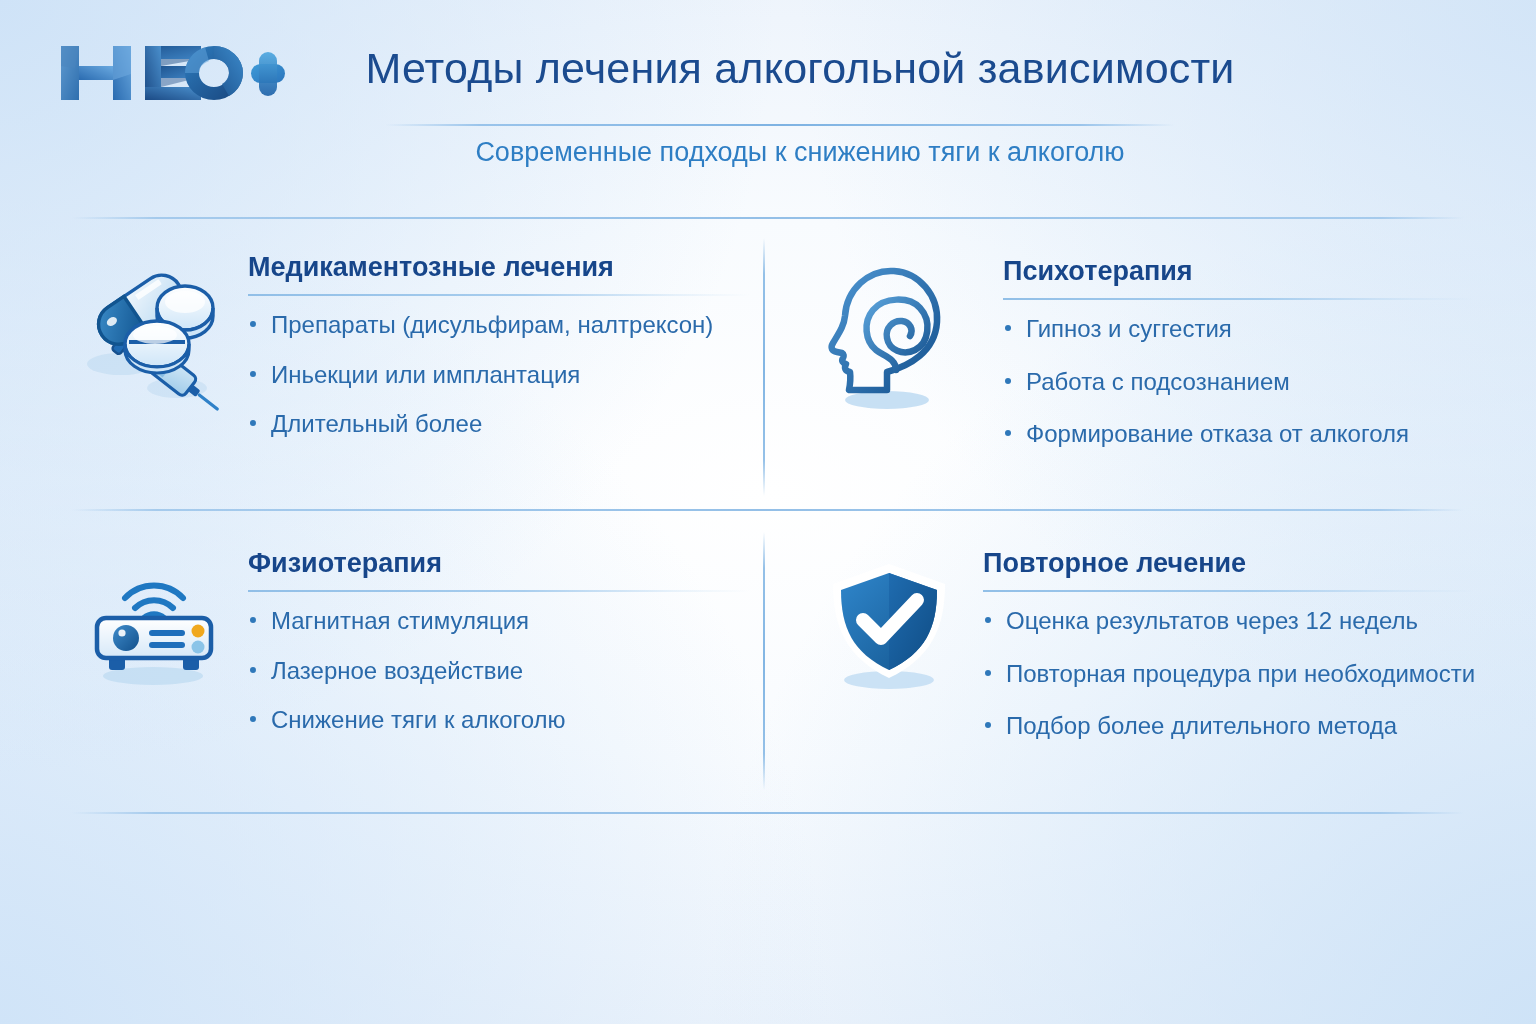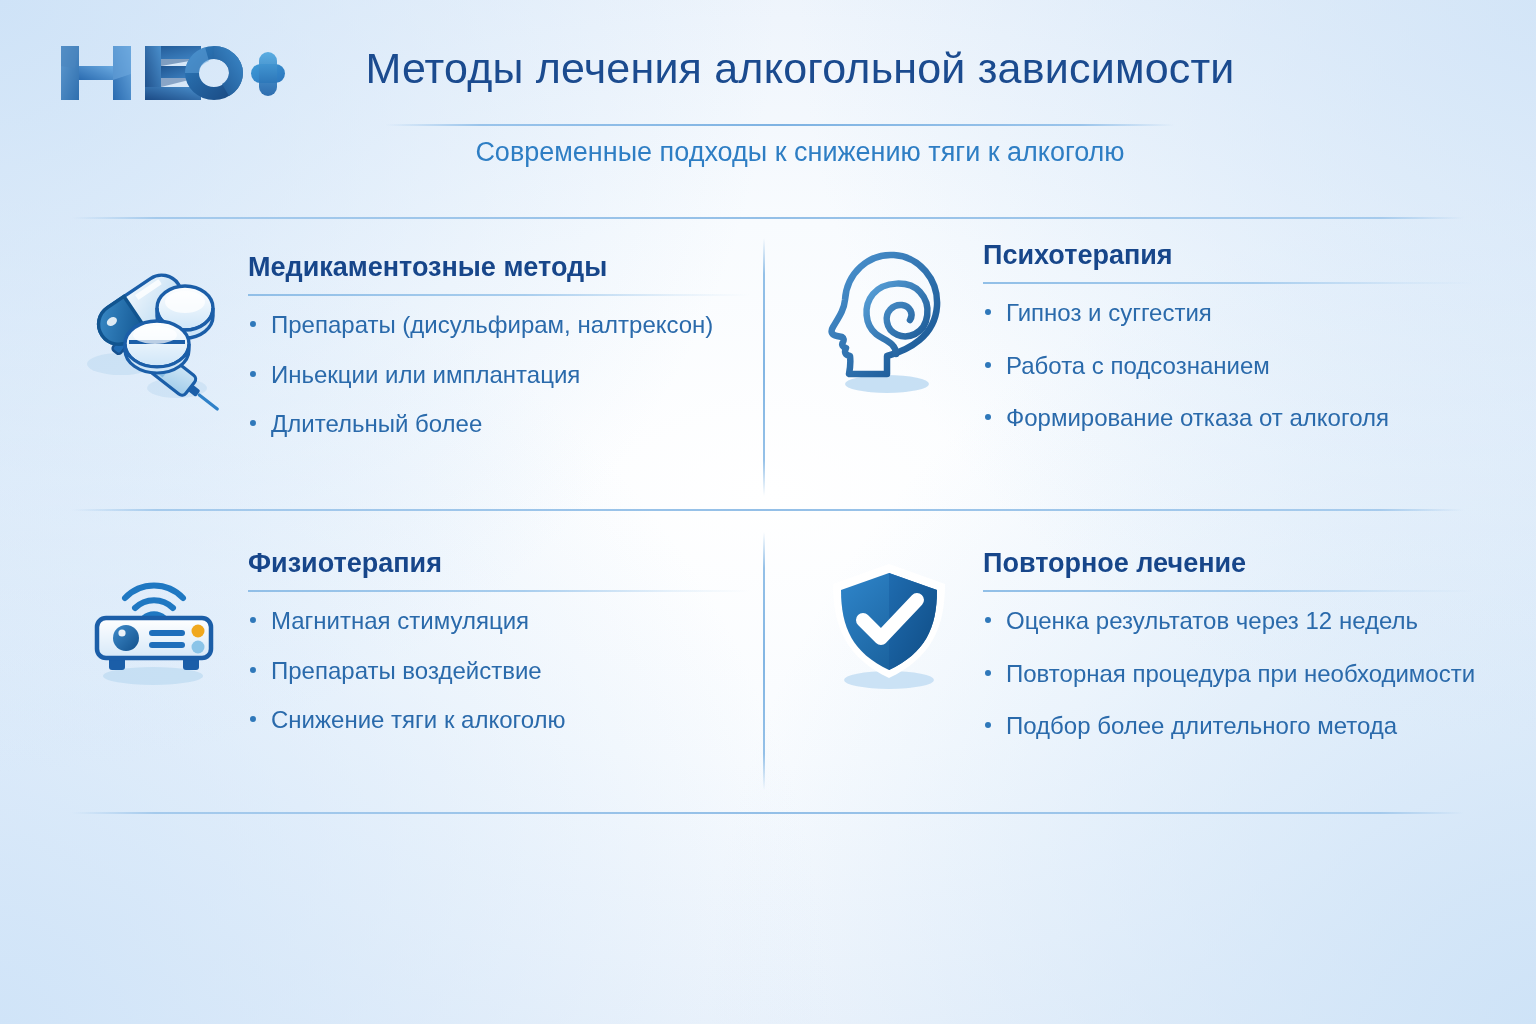--- a/index.html
+++ b/index.html
@@ -95,21 +95,21 @@
         rgba(150,196,234,0) 100%);
   }
   .vrule.r1{ top:238px; height:258px; }
   .vrule.r2{ top:532px; height:258px; }
 
   
   .grid{ position:absolute; inset:0; }
 
   .card{ position:absolute; display:flex; align-items:flex-start; }
   .card.c1{ left:80px;  top:252px; width:670px; }
-  .card.c2{ left:815px; top:240px; width:660px; }
+  .card.c2{ left:815px; top:256px; width:660px;gap:20px; }
   .card.c3{ left:80px;  top:548px; width:670px; }
   .card.c4{ left:815px; top:548px; width:660px; }
 
   .card-icon{
     width:152px; flex:0 0 152px;
     display:flex; align-items:flex-start; justify-content:center;
     padding-top:4px;
   }
   .card.c3 .card-icon, .card.c4 .card-icon{ padding-top:8px; }
 
@@ -284,21 +284,21 @@
 
           <g>
             <ellipse cx="76" cy="88" rx="32" ry="23" fill="url(#tabA)" stroke="#1b5ea8" stroke-width="3.4"></ellipse>
             <path d="M44,88 a32,23 0 0,0 64,0 v6 a32,23 0 0,1 -64,0 Z" fill="#cfe6f8" stroke="#1b5ea8" stroke-width="3.2"></path>
             <line x1="48" y1="86" x2="104" y2="86" stroke="#1b5ea8" stroke-width="4"></line>
             <ellipse cx="74" cy="79" rx="22" ry="9" fill="#ffffff" opacity=".7"></ellipse>
           </g>
         </svg>
       </div>
       <div class="card-body">
-        <div class="card-title">Медикаментозные методы</div>
+        <div class="card-title">Медикаментозные лечения</div>
         <div class="card-rule"></div>
         <ul class="bullets">
           <li>Препараты (дисульфирам, налтрексон)</li>
           <li>Иньекции или имплантация</li>
           <li>Длительный более</li>
         </ul>
       </div>
     </div>
 
     <div class="card c2">
@@ -385,21 +385,21 @@
 
           <circle cx="117" cy="75" r="6.5" fill="#f0a81e"></circle>
           <circle cx="117" cy="91" r="6.5" fill="#8bc4e8"></circle>
         </svg>
       </div>
       <div class="card-body">
         <div class="card-title">Физиотерапия</div>
         <div class="card-rule"></div>
         <ul class="bullets">
           <li>Магнитная стимуляция</li>
-          <li>Препараты воздействие</li>
+          <li>Лазерное воздействие</li>
           <li>Снижение тяги к алкоголю</li>
         </ul>
       </div>
     </div>
 
     <div class="card c4">
       <div class="card-icon">
         <svg width="140" height="140" viewBox="0 0 140 140">
           <defs>
             <linearGradient id="shL" x1="0" y1="0" x2="1" y2="1">

